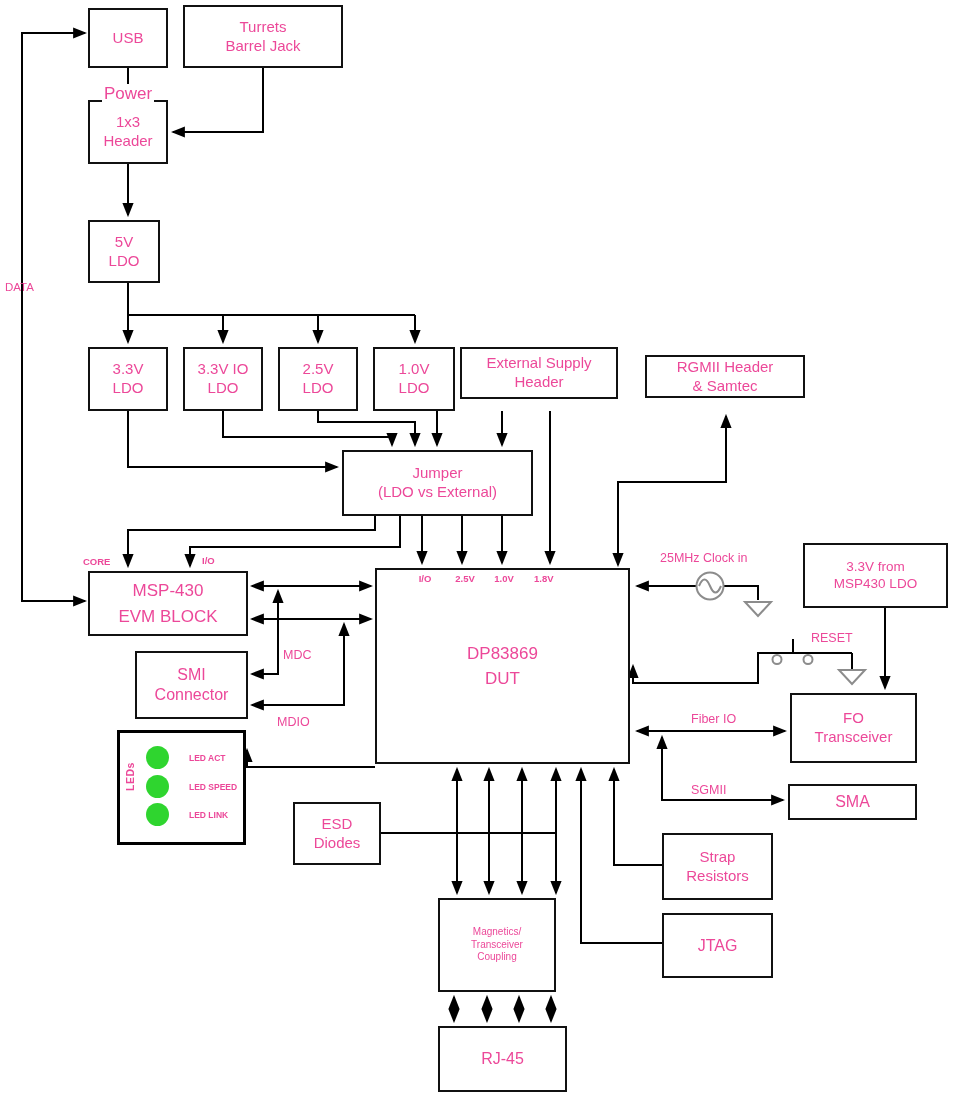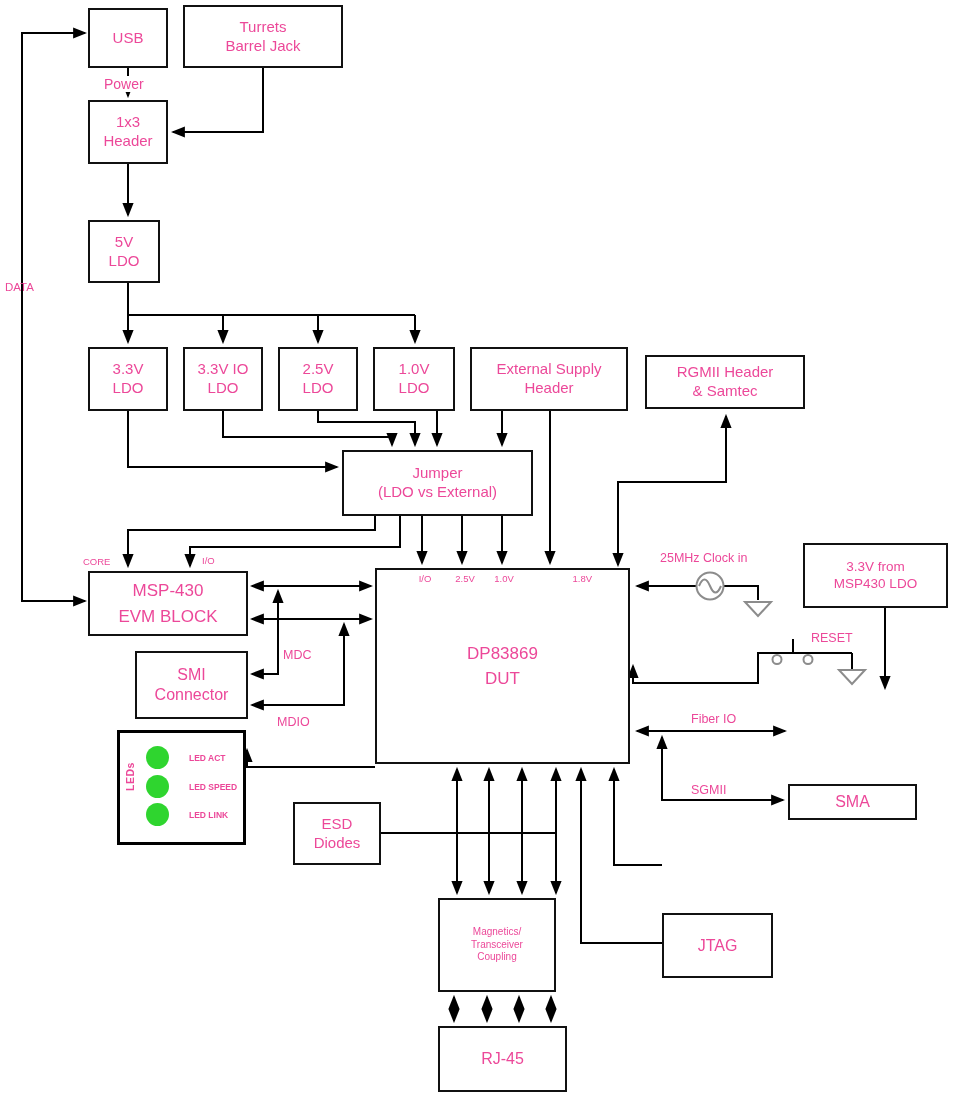--- a/index.html
+++ b/index.html
@@ -7,21 +7,21 @@
     position:relative;width:956px;height:1100px;background:#ffffff;
     font-family:"Liberation Sans","DejaVu Sans",sans-serif;color:#ec4899;overflow:hidden;
   }
   .box{
     position:absolute;border:2px solid #111;background:#fff;
     display:flex;flex-direction:column;align-items:center;justify-content:center;
     text-align:center;font-size:15px;line-height:1.25;box-sizing:border-box;
   }
   .box.big{font-size:17px;line-height:1.5;}
   .lbl{position:absolute;font-size:12.5px;white-space:nowrap;}
-  .lbl.small{font-size:9.5px;font-weight:normal;}
+  .lbl.small{font-size:9.5px;font-weight:bold;}
   .lbl.bg{background:#fff;padding:0 2px;}
   #wires{position:absolute;left:0;top:0;}
   .led-block{position:absolute;border:3px solid #000;background:#fff;box-sizing:border-box;}
   .led-row{position:absolute;display:flex;align-items:center;}
   .led-dot{width:23px;height:23px;border-radius:50%;background:#2fd52f;}
   .led-txt{font-size:8.5px;font-weight:bold;margin-left:20px;white-space:nowrap;}
   .leds-vert{position:absolute;left:4px;top:58px;transform:rotate(-90deg);transform-origin:left top;
     font-size:10.5px;font-weight:bold;letter-spacing:.5px;}
 </style>
 </head>
@@ -157,26 +157,26 @@
   <div class="box" style="left:278px;top:347px;width:80px;height:64px">
     <span>2.5V</span>
     <span>LDO</span>
   </div>
 
   <div class="box" style="left:373px;top:347px;width:82px;height:64px">
     <span>1.0V</span>
     <span>LDO</span>
   </div>
 
-  <div class="box" style="left:470px;top:347px;width:158px;height:64px">
+  <div class="box" style="left:460px;top:347px;width:158px;height:52px">
     <span>External Supply</span>
     <span>Header</span>
   </div>
 
-  <div class="box" style="left:645px;top:355px;width:160px;height:54px">
+  <div class="box" style="left:645px;top:355px;width:160px;height:43px">
     <span>RGMII Header</span>
     <span>&amp; Samtec</span>
   </div>
 
   <div class="box" style="left:342px;top:450px;width:191px;height:66px">
     <span>Jumper</span>
     <span>(LDO vs External)</span>
   </div>
 
   <div class="box big" style="left:88px;top:571px;width:160px;height:65px">
@@ -197,25 +197,33 @@
   <div class="box" style="left:293px;top:802px;width:88px;height:63px">
     <span>ESD</span>
     <span>Diodes</span>
   </div>
 
   <div class="box" style="left:803px;top:543px;width:145px;height:65px;font-size:13.5px">
     <span>3.3V from</span>
     <span>MSP430 LDO</span>
   </div>
 
+  <div class="box" style="left:790px;top:693px;width:127px;height:70px">
+    <span>FO</span>
+    <span>Transceiver</span>
+  </div>
 
   <div class="box" style="left:788px;top:784px;width:129px;height:36px;font-size:16px">
     <span>SMA</span>
   </div>
 
+  <div class="box" style="left:662px;top:833px;width:111px;height:67px">
+    <span>Strap</span>
+    <span>Resistors</span>
+  </div>
 
   <div class="box" style="left:662px;top:913px;width:111px;height:65px;font-size:16px">
     <span>JTAG</span>
   </div>
 
   <div class="box" style="left:438px;top:898px;width:118px;height:94px;font-size:10px">
     <span>Magnetics/</span>
     <span>Transceiver</span>
     <span>Coupling</span>
   </div>
@@ -234,27 +242,27 @@
       <span class="led-dot" style="background: rgb(47, 213, 47);"></span>
       <span class="led-txt">LED SPEED</span>
     </div>
     <div class="led-row" style="left:26px;top:70px">
       <span class="led-dot" style="background: rgb(47, 213, 47);"></span>
       <span class="led-txt">LED LINK</span>
     </div>
   </div>
 
   <div class="lbl" style="left:5px;top:281px;font-size:11.5px">DATA</div>
-  <div class="lbl bg" style="left:102px;top:76px;font-size:14px">Power</div>
+  <div class="lbl bg" style="left:102px;top:84px;font-size:17px">Power</div>
   <div class="lbl small" style="left:83px;top:556px">CORE</div>
   <div class="lbl small" style="left:202px;top:555px">I/O</div>
   <div class="lbl small" style="left:410px;top:573px;width:30px;text-align:center">I/O</div>
   <div class="lbl small" style="left:448px;top:573px;width:34px;text-align:center">2.5V</div>
   <div class="lbl small" style="left:487px;top:573px;width:34px;text-align:center">1.0V</div>
-  <div class="lbl small" style="left:558px;top:573px;width:34px;text-align:right">1.8V</div>
+  <div class="lbl small" style="left:534px;top:573px;width:34px;text-align:left">1.8V</div>
   <div class="lbl" style="left:283px;top:648px">MDC</div>
   <div class="lbl" style="left:277px;top:715px">MDIO</div>
   <div class="lbl" style="left:660px;top:551px">25MHz Clock in</div>
   <div class="lbl" style="left:811px;top:631px">RESET</div>
   <div class="lbl" style="left:691px;top:712px">Fiber IO</div>
   <div class="lbl" style="left:691px;top:783px">SGMII</div>
 
 </div>
 
 </body></html>

